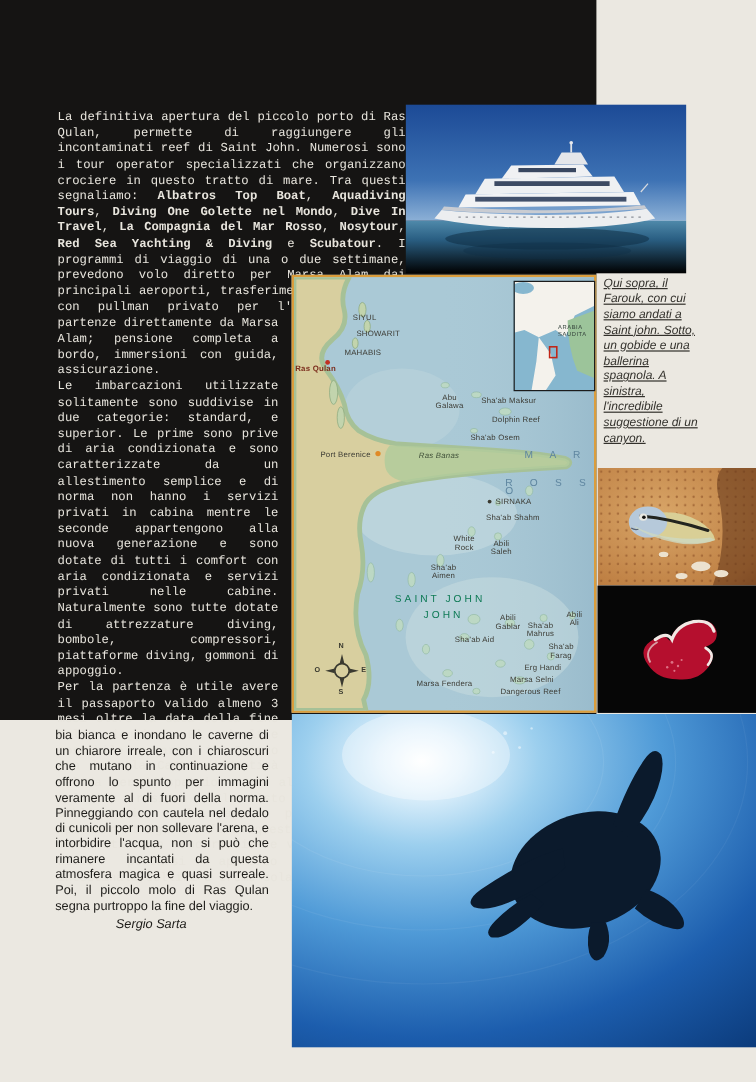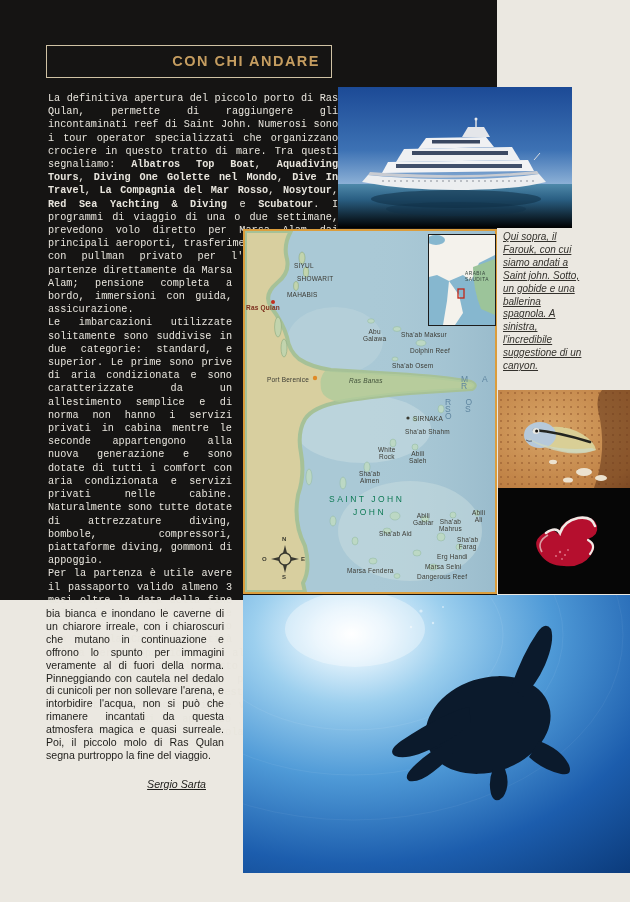--- a/index.html
+++ b/index.html
@@ -14,50 +14,47 @@
   .article{position:absolute;left:48px;top:92px;width:290px;color:#e8e5dd;font-size:10.2px;line-height:13.2px;text-align:justify;}
   .article p{margin:0;font-family:Liberation Mono, monospace;}
   .wrap-spacer{float:right;width:106px;height:372px;}
 
   .boat-photo{position:absolute;left:338px;top:87px;width:234px;height:141px;}
   .map{position:absolute;left:243px;top:229px;width:250px;height:361px;border:2px solid #db9d3c;background:#aac9d6;}
   .labels-layer{position:absolute;inset:0;}
   .mlabel{position:absolute;font-size:6.5px;line-height:7.2px;color:#3b3a33;white-space:pre-line;letter-spacing:.2px;}
   .mlabel.ctr{text-align:center;}
   .mlabel.red{color:#7b2c1c;font-weight:bold;}
-  .mlabel.sea{color:#5f86a0;font-size:8.5px;letter-spacing:6px;margin-left:24px;}
+  .mlabel.sea{color:#5f86a0;font-size:8.5px;letter-spacing:6px;}
   .mlabel.green{color:#0e7a55;font-weight:normal;font-size:8.5px;letter-spacing:2.5px;}
   .mlabel.it{font-style:italic;color:#42523a;}
 
   .compass{position:absolute;left:24px;top:312px;width:32px;height:32px;}
   .compass .pt{position:absolute;font-size:6px;color:#3a3a30;font-weight:bold;}
   .inset{position:absolute;left:183px;top:3px;width:66px;height:90px;border:1.5px solid #1c1c1c;background:#86b7cf;overflow:hidden;}
   .inset-label{position:absolute;left:36px;top:36px;font-size:4.8px;line-height:6px;color:#33413a;letter-spacing:.5px;white-space:pre-line;}
 
   .caption{position:absolute;left:503px;top:231px;width:80px;font-style:italic;font-size:10px;line-height:12.9px;color:#33312c;text-decoration:underline;}
 
   .goby-photo{position:absolute;left:498px;top:390px;width:132px;height:98px;}
   .dancer-photo{position:absolute;left:498px;top:488px;width:132px;height:106px;background:#050505;}
   .turtle-photo{position:absolute;left:243px;top:595px;width:387px;height:278px;}
 
   .closing{position:absolute;left:46px;top:607px;width:178px;color:#1d1c19;font-size:10.6px;line-height:12.9px;text-align:justify;}
   .closing p{margin:0;}
-  .closing .sig{text-align:right;padding-right:18px;font-style:italic;margin-top:16px;text-decoration:underline;}
+  .closing .sig{text-align:center;padding-right:18px;font-style:italic;margin-top:2px;}
   svg{display:block;}
 </style>
 </head>
 <body>
 
 <div class="page">
 
   <div class="black-block"></div>
 
-  <div class="header-box">
-    <span class="header-title">CON CHI ANDARE</span>
-  </div>
 
   <div class="article">
     <p><span>La definitiva apertura del piccolo porto di Ras Qulan, permette di raggiungere gli incontaminati reef di Saint John. Numerosi sono i tour operator specializzati che organizzano crociere in questo tratto di mare. Tra questi segnaliamo: </span><span style="font-weight: bold;">Albatros Top Boat</span><span>, </span><span style="font-weight: bold;">Aquadiving Tours</span><span>, </span><span style="font-weight: bold;">Diving One Golette nel Mondo</span><span>, </span><span style="font-weight: bold;">Dive In Travel</span><span>, </span><span style="font-weight: bold;">La Compagnia del Mar Rosso</span><span>, </span><span style="font-weight: bold;">Nosytour</span><span>, </span><span style="font-weight: bold;">Red Sea Yachting &amp; Diving</span><span> e </span><span style="font-weight: bold;">Scubatour</span><span>. I programmi di viaggio di una o due settimane, prevedono volo diretto per Marsa Alam dai principali aeroporti, trasferimenti a Ras Qulan con pullman privato per l'imbarco oppure partenze direttamente da Marsa </span><span class="wrap-spacer"></span><span>Alam; pensione completa a bordo, immersioni con guida, assicurazione.</span></p>
     <p>Le imbarcazioni utilizzate solitamente sono suddivise in due categorie: standard, e superior. Le prime sono prive di aria condizionata e sono caratterizzate da un allestimento semplice e di norma non hanno i servizi privati in cabina mentre le seconde appartengono alla nuova generazione e sono dotate di tutti i comfort con aria condizionata e servizi privati nelle cabine. Naturalmente sono tutte dotate di attrezzature diving, bombole, compressori, piattaforme diving, gommoni di appoggio.</p>
     <p>Per la partenza è utile avere il passaporto valido almeno 3 mesi oltre la data della fine del viaggio. E' inoltre possibile recarsi in Egitto con la sola Carta d'identità valida per l'espatrio e con almeno 3 mesi di validità residua. Il visto d'ingresso è obbligatorio e la maggior parte dei tour operator sbriga d'ufficio queste formalità per i clienti. Non sono richieste vaccinazioni. E' utile portarsi appresso disinfettanti intestinali colliri e creme solari protettive.</p>
   </div>
 
   <div class="boat-photo">
     <svg width="234" height="141" viewBox="0 0 234 141">
       <defs>

